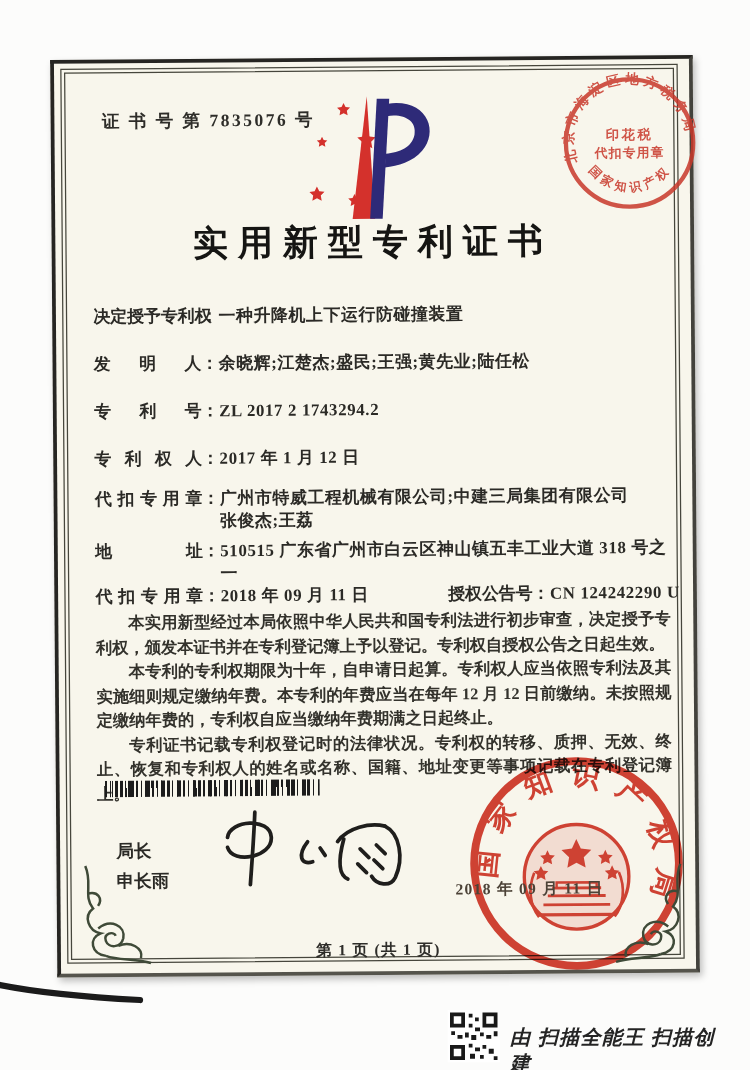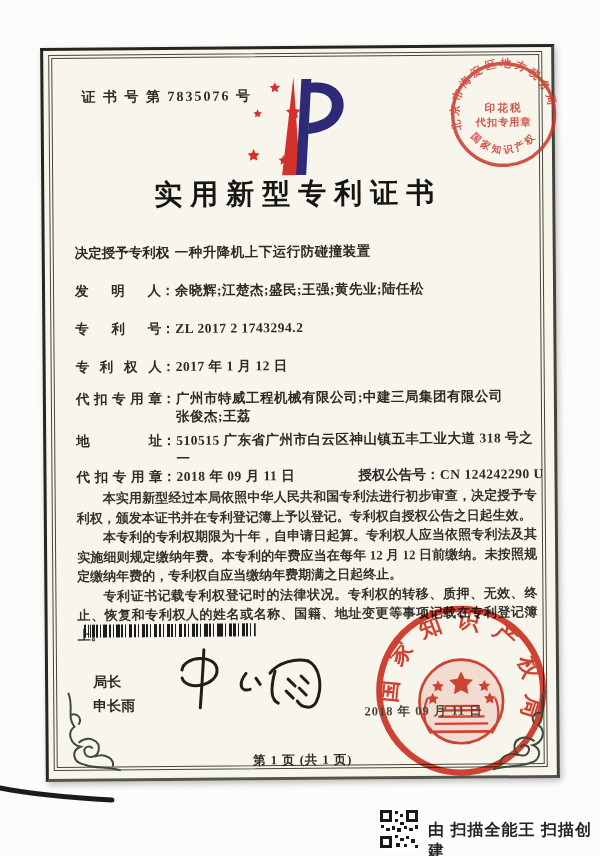--- a/index.html
+++ b/index.html
@@ -72,21 +72,21 @@
 
   
   .orn { position:absolute; width:74px; height:86px; }
   .orn.bl { left:12px; bottom:6px; }
   .orn.br { right:4px; bottom:4px; transform:scaleX(-1); }
 
   
   .scan-curve { position:absolute; left:0; top:778px; width:120px; height:28px; }
 
   
-  .scan-footer { position:absolute; left:378px; top:808px; width:222px; height:46px; }
+  .scan-footer { position:absolute; left:358px; top:808px; width:222px; height:46px;font-style:italic; }
   .qr { position:absolute; left:0; top:0; width:42px; height:42px; }
   .scan-note { position:absolute; left:50px; top:12px; font-size:16px;
     font-weight:700; color:#242424; letter-spacing:1px;
     font-family:"Liberation Sans","DejaVu Sans",sans-serif; }
 </style>
 </head>
 <body>
 
 <div class="stage">
 

